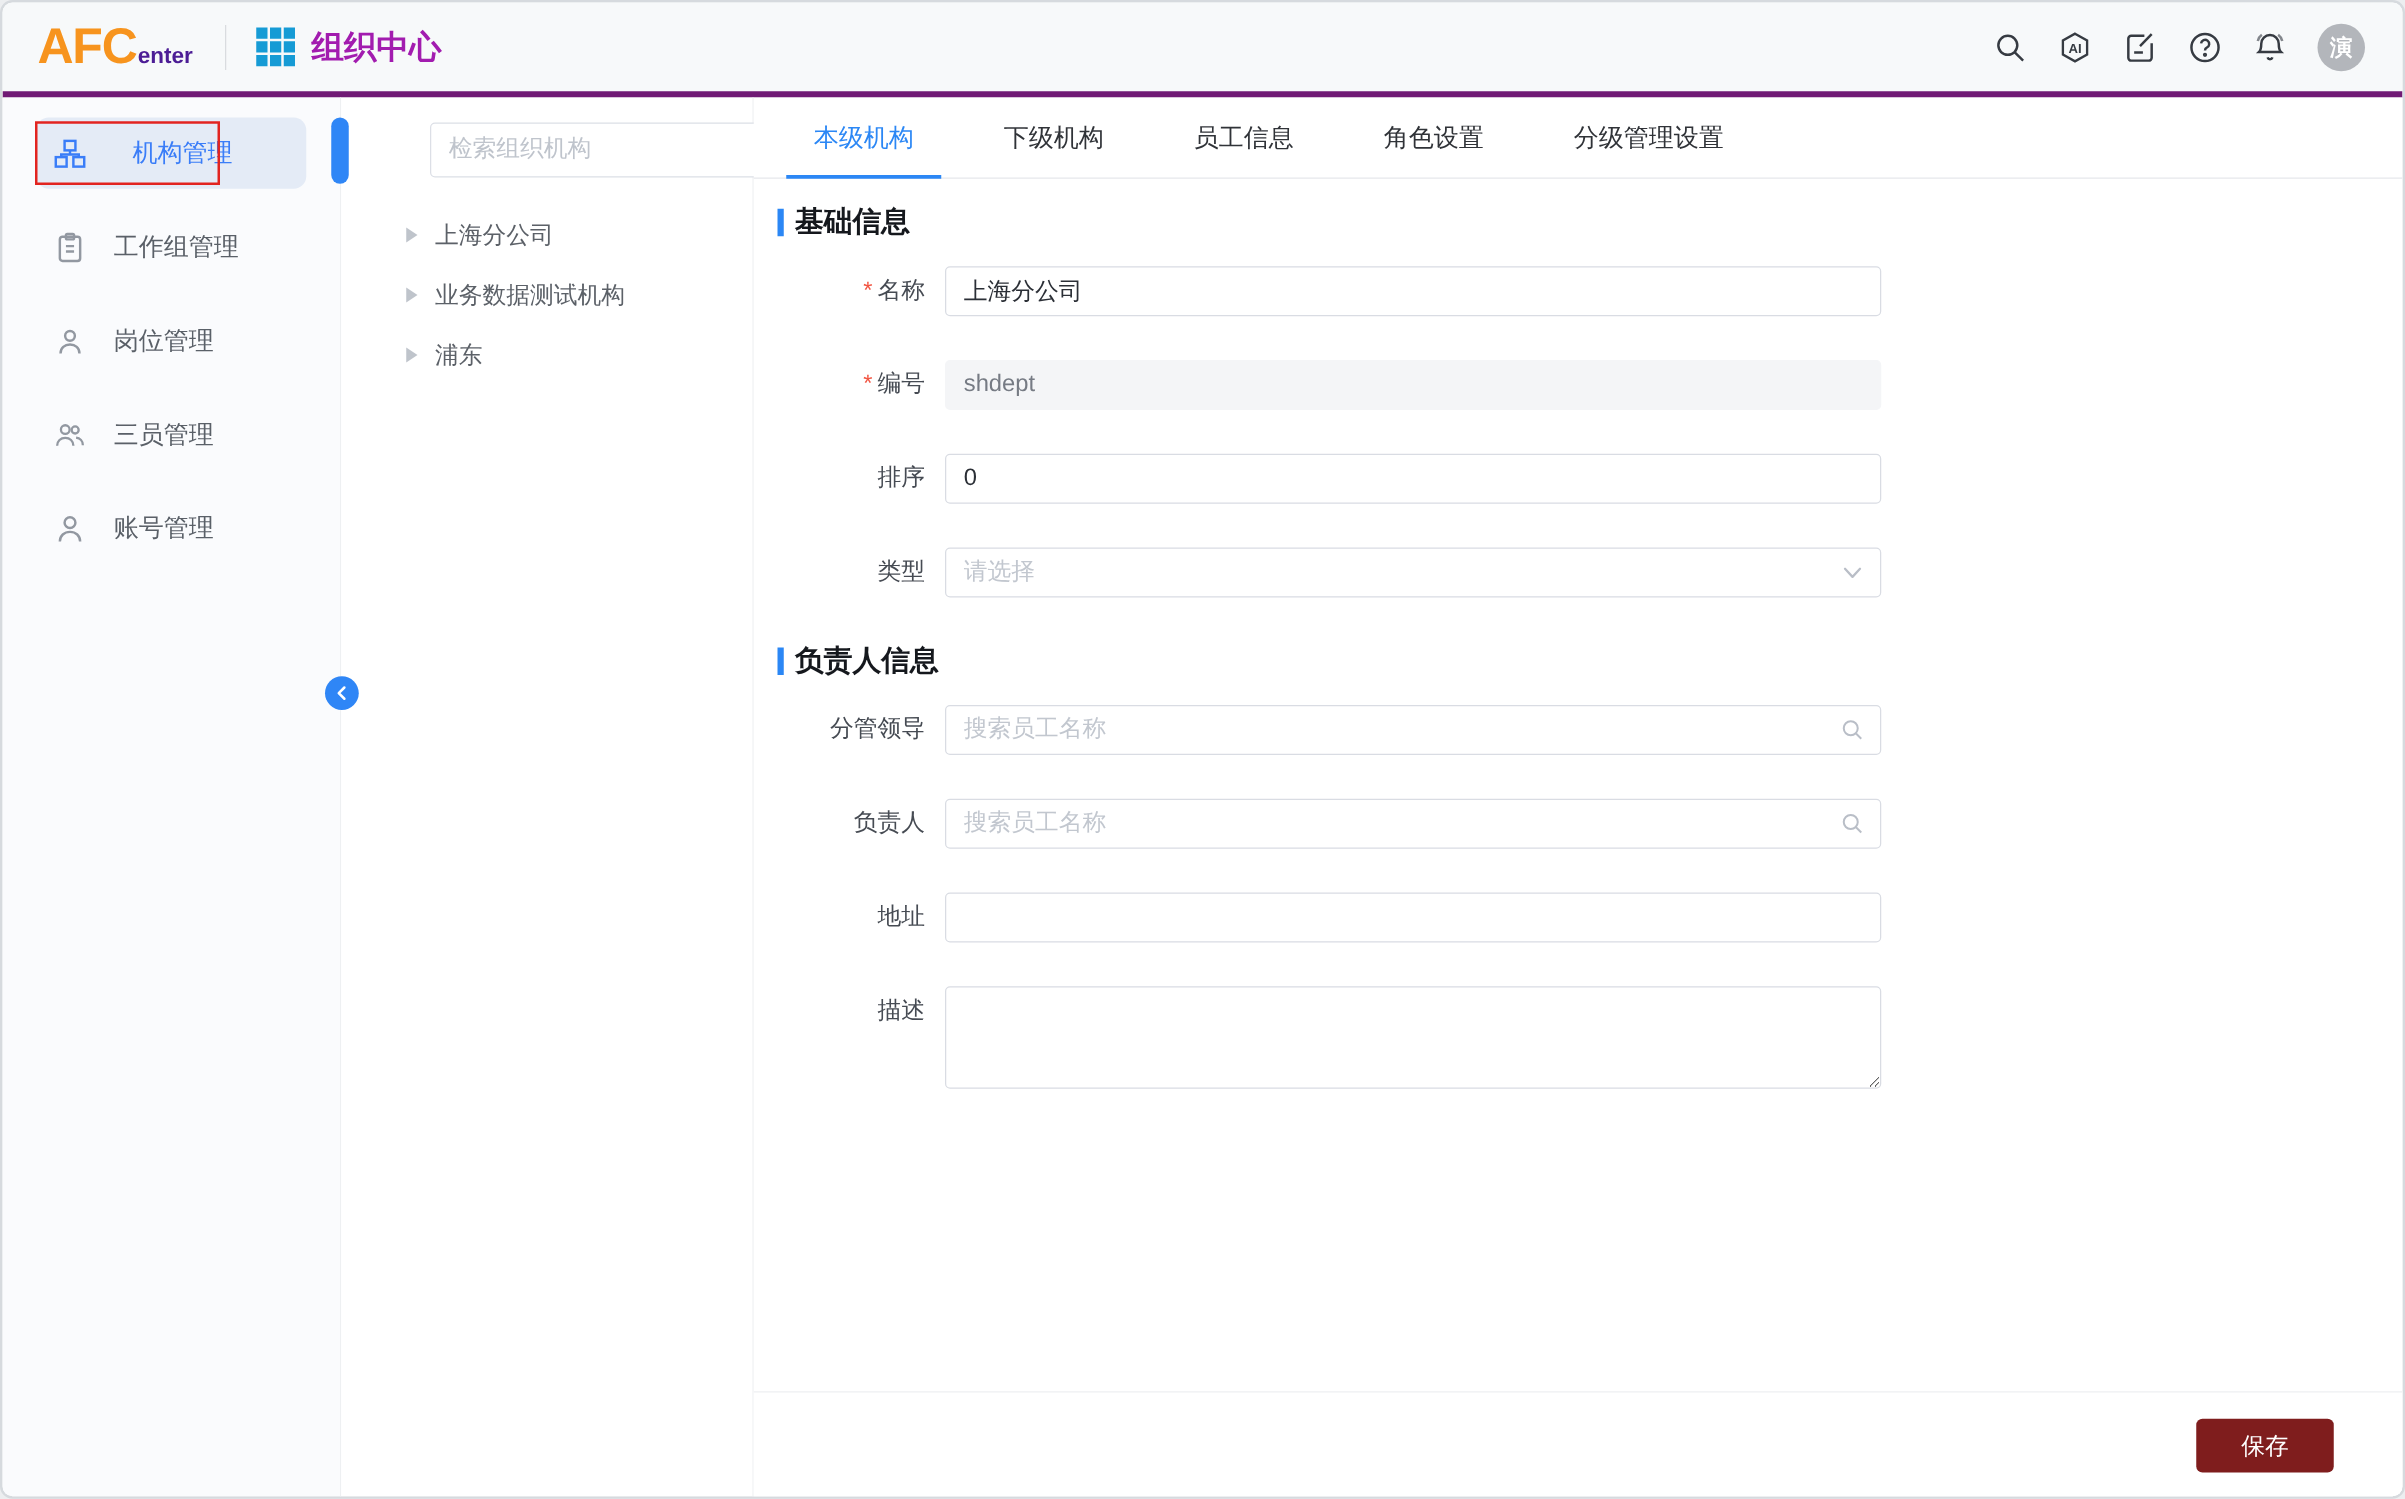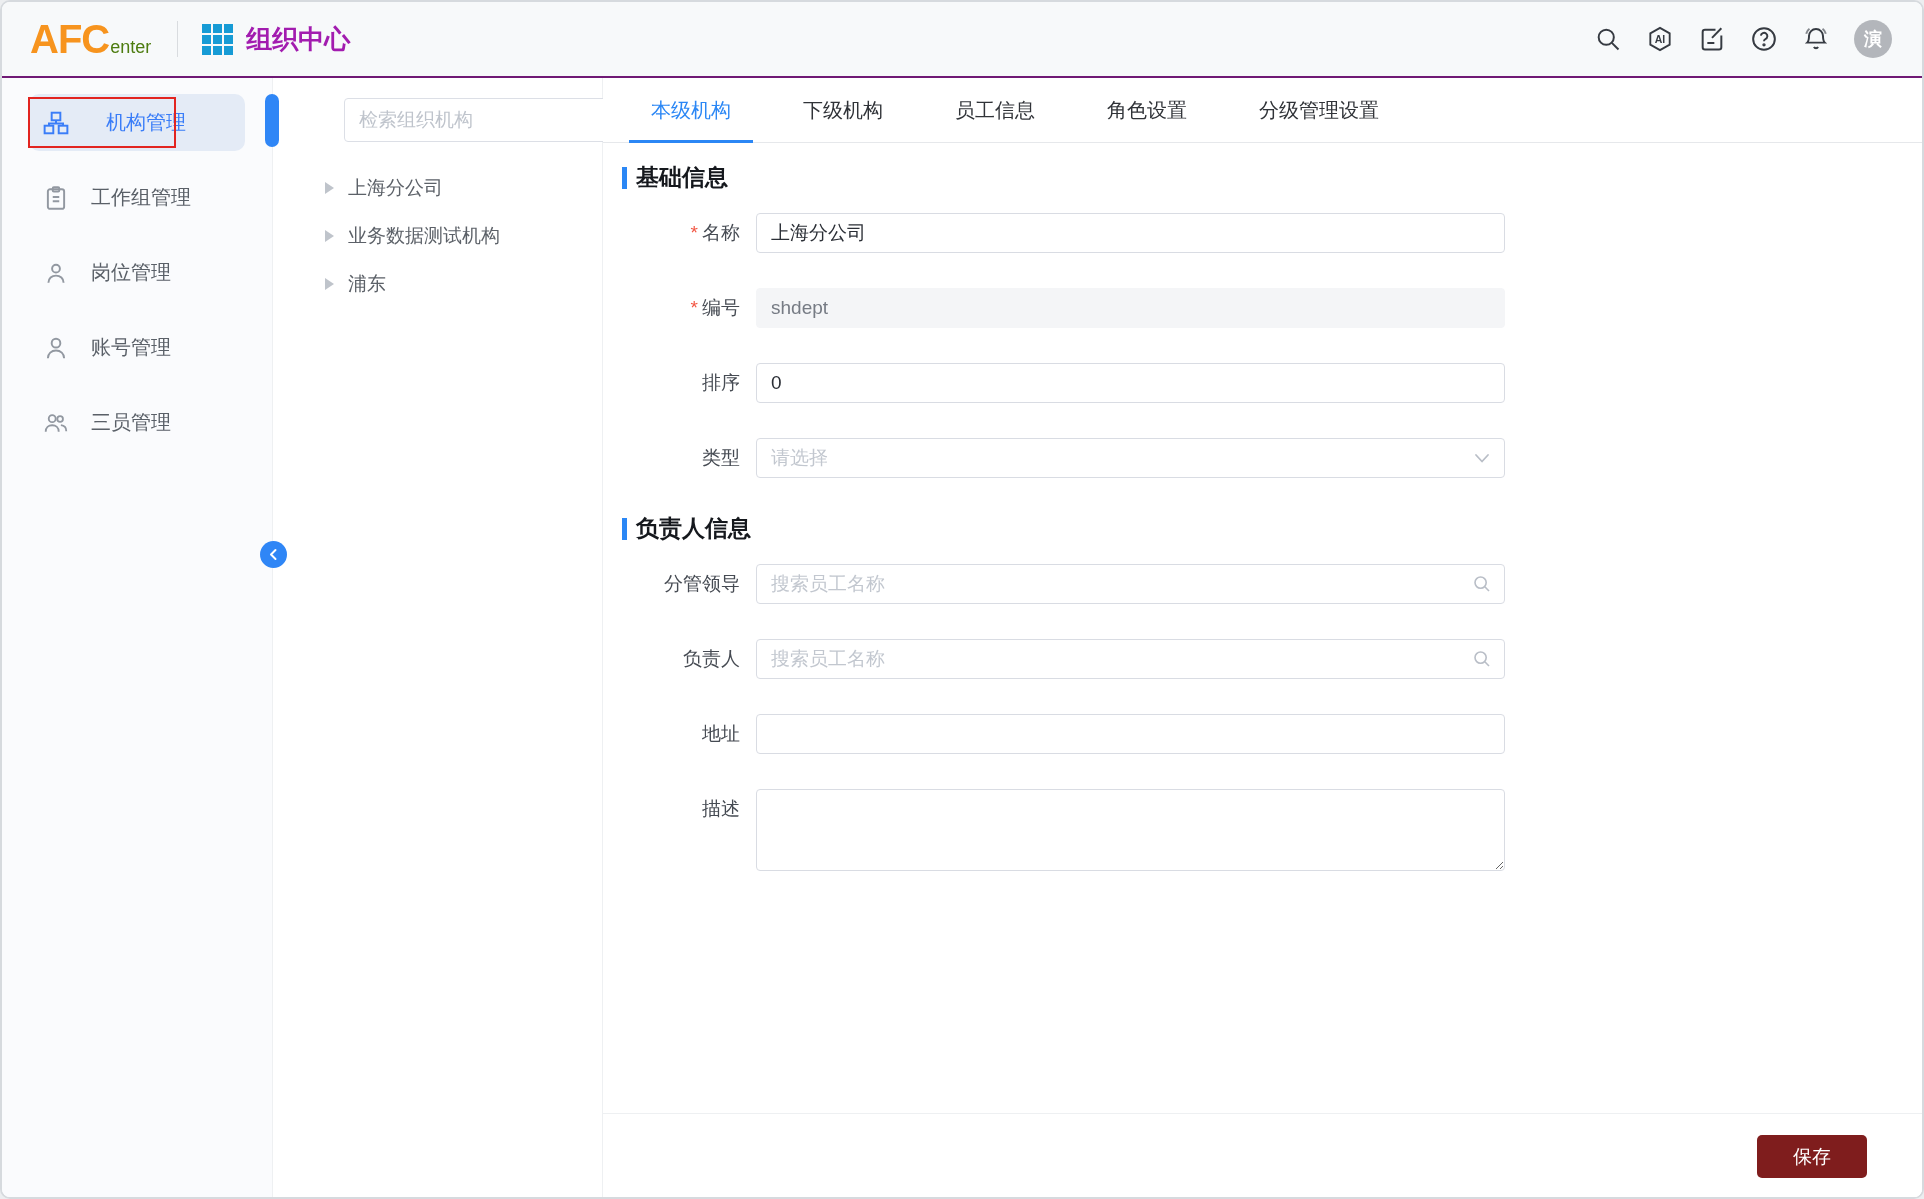--- a/index.html
+++ b/index.html
@@ -1,23 +1,23 @@
 <!DOCTYPE html>
 <html><head>
 <meta charset="utf-8">
 <style>
   * { margin:0; padding:0; box-sizing:border-box; }
   html,body { width:1924px; height:1199px; font-family:"Liberation Sans","DejaVu Sans",sans-serif; background:#eceef0; }
   .window { position:absolute; inset:0; background:#fff; border:2px solid #d6dade; border-radius:10px; overflow:hidden; }
 
   
-  .header { height:76px; background:#f7f9fa; border-bottom:2px solid #701a75; display:flex; align-items:center; padding:0 30px 0 28px; }
+  .header { height:76px; background:#f7f9fa; border-bottom:5px solid #701a75; display:flex; align-items:center; padding:0 30px 0 28px; }
   .logo { display:flex; align-items:baseline; }
   .logo-main { color:#f7941e; font-size:40px; font-weight:800; letter-spacing:-1px; }
-  .logo-suffix { color:#4d7c0f; font-size:18px; font-weight:400; margin-left:1px;text-align:right; }
+  .logo-suffix { color:#4c1d95; font-size:18px; font-weight:700; margin-left:1px;text-align:right; }
   .header-divider { width:1px; height:36px; background:#d9dcdf; margin:0 24px 0 26px; }
   .grid-icon { display:grid; grid-template-columns:repeat(3,9px); grid-template-rows:repeat(3,9px); gap:2px; margin-right:13px; }
   .grid-icon span { background:#169bd5; }
   .app-title { font-size:26px; font-weight:700; color:#a21caf; }
   .header-right { margin-left:auto; display:flex; align-items:center; gap:24px; }
   .hicon { width:28px; height:28px; color:#363b42; display:flex; align-items:center; justify-content:center; cursor:pointer; }
   .hicon svg { width:28px; height:28px; }
   .avatar { width:38px; height:38px; border-radius:50%; background:#b3b6bb; color:#fff; font-size:18px; font-weight:700; display:flex; align-items:center; justify-content:center; cursor:pointer; }
 
   
@@ -166,37 +166,37 @@
         <span class="sicon">
           <svg viewBox="0 0 24 24" fill="none" stroke="currentColor" stroke-width="1.8">
               <circle cx="12" cy="8" r="3.6"></circle>
               <path d="M5 21c0-4 3.1-6.6 7-6.6s7 2.6 7 6.6"></path>
             </svg>
         </span>
         <span>岗位管理</span>
       </div>
       <div class="side-item">
         <span class="sicon">
-          <svg viewBox="0 0 24 24" fill="none" stroke="currentColor" stroke-width="1.8">
-              <circle cx="12" cy="7.5" r="4"></circle>
-              <path d="M4.5 21.5c0-4.4 3.3-7.2 7.5-7.2s7.5 2.8 7.5 7.2"></path>
-            </svg>
-        </span>
-        <span>账号管理</span>
-      </div>
-      <div class="side-item">
-        <span class="sicon">
           <svg viewBox="0 0 24 24" fill="none" stroke="currentColor" stroke-width="1.7">
               <circle cx="8.5" cy="8" r="3.2"></circle>
               <circle cx="15.8" cy="8.3" r="2.6"></circle>
               <path d="M2.5 20c0-3.6 2.6-5.9 6-5.9s6 2.3 6 5.9"></path>
               <path d="M16.5 13.9c2.9.3 5 2.5 5 5.6"></path>
             </svg>
         </span>
         <span>三员管理</span>
+      </div>
+      <div class="side-item">
+        <span class="sicon">
+          <svg viewBox="0 0 24 24" fill="none" stroke="currentColor" stroke-width="1.8">
+              <circle cx="12" cy="7.5" r="4"></circle>
+              <path d="M4.5 21.5c0-4.4 3.3-7.2 7.5-7.2s7.5 2.8 7.5 7.2"></path>
+            </svg>
+        </span>
+        <span>账号管理</span>
       </div>
     </div>
 
     <span class="active-pill"></span>
     <span class="collapse-btn">
       <svg viewBox="0 0 13 13" fill="none" stroke="#fff" stroke-width="2" stroke-linecap="round" stroke-linejoin="round">
           <polyline points="8.5,2 4,6.5 8.5,11"></polyline>
         </svg>
     </span>
 

